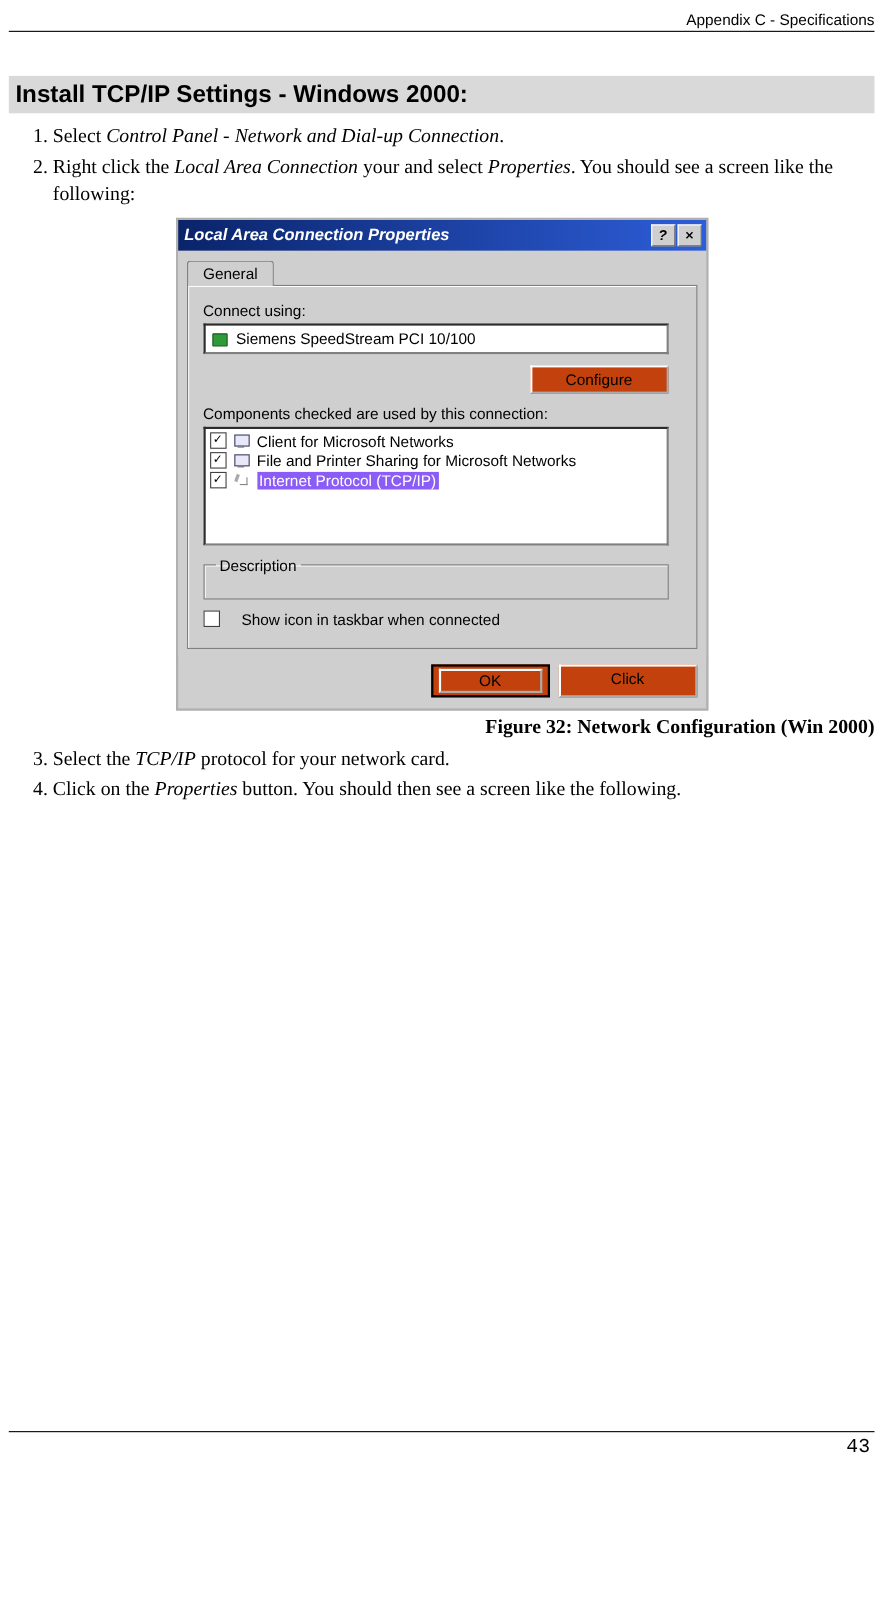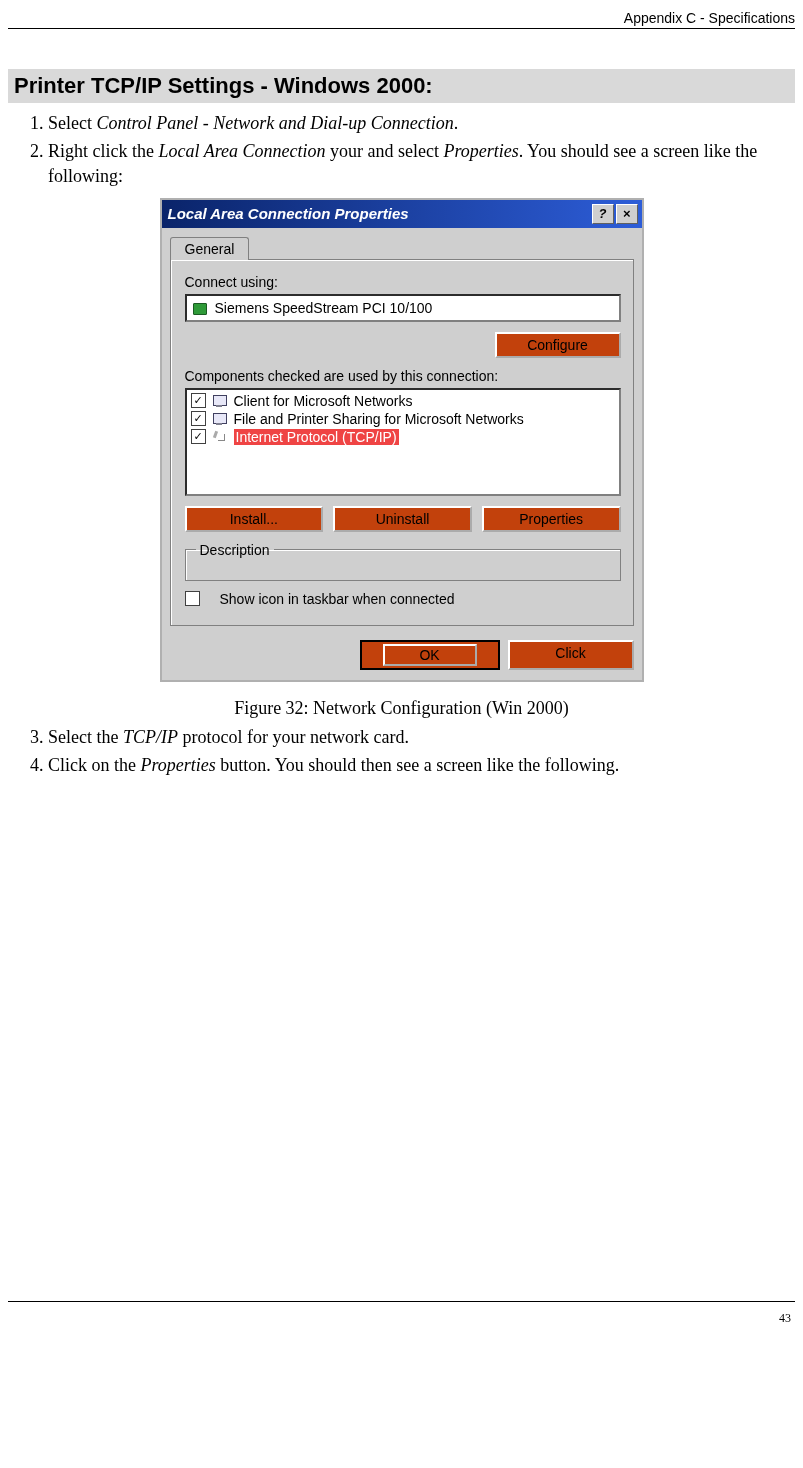--- a/index.html
+++ b/index.html
@@ -95,21 +95,21 @@
     padding: 3px 14px;
     font-size: 14px;
     position: relative;
     top: 1px;
     border-top-left-radius: 3px;
     border-top-right-radius: 3px;
   }
   .tab-panel {
     border: 1px solid #808080;
     background: #cfcfcf;
-    padding: 14px 12px 18px 14px;
+    padding: 14px 25px 18px 14px;
     box-shadow: inset 1px 1px 0 #fff;
   }
   .field-label { margin-bottom: 4px; }
   .sunken-box {
     background: #fff;
     border: 2px inset #808080;
     padding: 4px 6px;
     display: flex;
     align-items: center;
     gap: 6px;
@@ -163,66 +163,67 @@
   }
   .tcp-icon::before {
     content:""; position:absolute; left:2px; top:1px; width:3px; height:7px;
     background:#aaa; transform: rotate(20deg);
   }
   .tcp-icon::after {
     content:""; position:absolute; left:6px; top:4px; width:6px; height:6px;
     border:1px solid #888; border-left:none; border-top:none;
   }
   .selected .item-text {
-    background: #ef4444; color: #fff; padding: 0 2px;
+    background: #8b5cf6; color: #fff; padding: 0 2px;
   }
   .three-btn-row {
     display: flex; gap: 10px; justify-content: space-between; margin-bottom: 10px;
   }
   .three-btn-row .btn { flex: 1; min-width: 0; }
   fieldset {
     border: 1px solid #808080;
     box-shadow: inset 1px 1px 0 #fff;
     padding: 10px 10px 12px 10px;
     margin: 0 0 10px 0;
   }
   legend { padding: 0 4px; font-size: 14px; }
   .desc-text { font-size: 14px; line-height: 1.3; }
   .show-icon-row {
     display: flex; align-items: center; gap: 20px; margin-top: 4px;
   }
   .bottom-btn-row {
     display: flex; justify-content: flex-end; gap: 8px; padding: 6px 8px 10px 0;
   }
-  .btn.default { border: 2px solid #000; padding: 2px 21px; }
+  .btn.default { border: 2px solid #000; padding: 2px 5px; }
   .btn.default .inner { border: 2px outset #fff; display:block; padding: 1px 0; }
   .figure-caption {
-    text-align: center;
-    font-weight: normal;
-    margin: 16px 0 6px 0;
+    text-align: right;
+    font-weight: bold;
+    margin: 4px 0 6px 0;
   }
   .footer-line {
     position: absolute;
     left: 8px; right: 8px; bottom: 38px;
     border-top: 1px solid #000;
   }
   .page-number {
     position: absolute;
     right: 12px; bottom: 14px;
-    font-size: 12px;
+    font-size: 18px;
+    font-family: Liberation Mono, monospace;
   }
 </style>
 </head>
 <body>
 
 <div class="page">
 
   <div class="header-right">Appendix C - Specifications</div>
 
-  <div class="section-heading">Printer TCP/IP Settings - Windows 2000:</div>
+  <div class="section-heading">Install TCP/IP Settings - Windows 2000:</div>
 
   <ol class="steps">
     <li>
       <span>Select </span><span class="italic">Control Panel - Network and Dial-up Connection</span><span>.</span>
     </li>
     <li>
       <span>Right click the </span><span class="italic">Local Area Connection</span><span> your and select </span><span class="italic">Properties</span><span>. You should see a screen like the following:</span>
     </li>
   </ol>
 
@@ -260,25 +261,20 @@
               <span class="small-icon monitor-icon"></span>
               <span class="item-text">File and Printer Sharing for Microsoft Networks</span>
             </div>
             <div class="list-row selected">
               <span class="chk">✓</span>
               <span class="small-icon tcp-icon"></span>
               <span class="item-text">Internet Protocol (TCP/IP)</span>
             </div>
           </div>
 
-          <div class="three-btn-row">
-            <span class="btn">Install...</span>
-            <span class="btn">Uninstall</span>
-            <span class="btn">Properties</span>
-          </div>
 
           <fieldset>
             <legend>Description</legend>
           </fieldset>
 
           <div class="show-icon-row">
             <span class="chk"></span>
             <span>Show icon in taskbar when connected</span>
           </div>
         </div>

